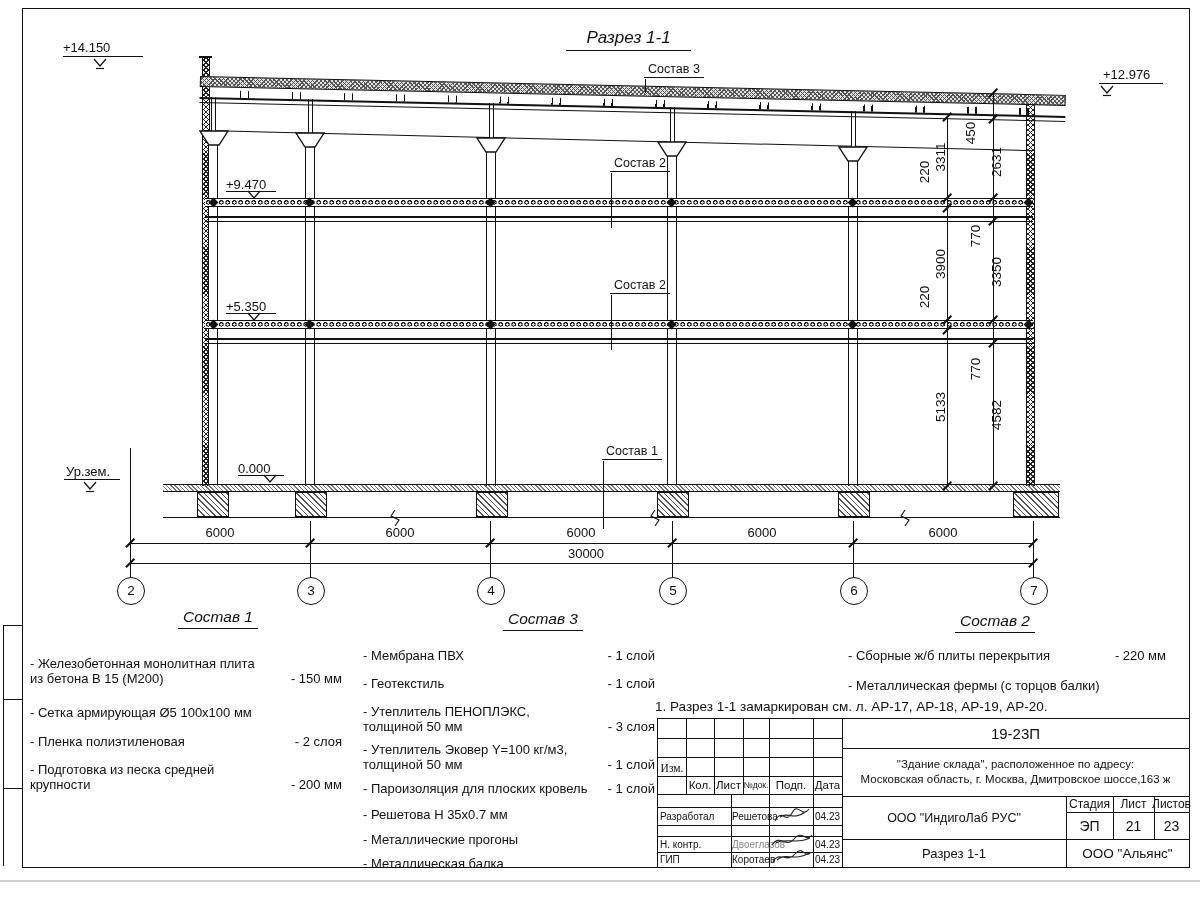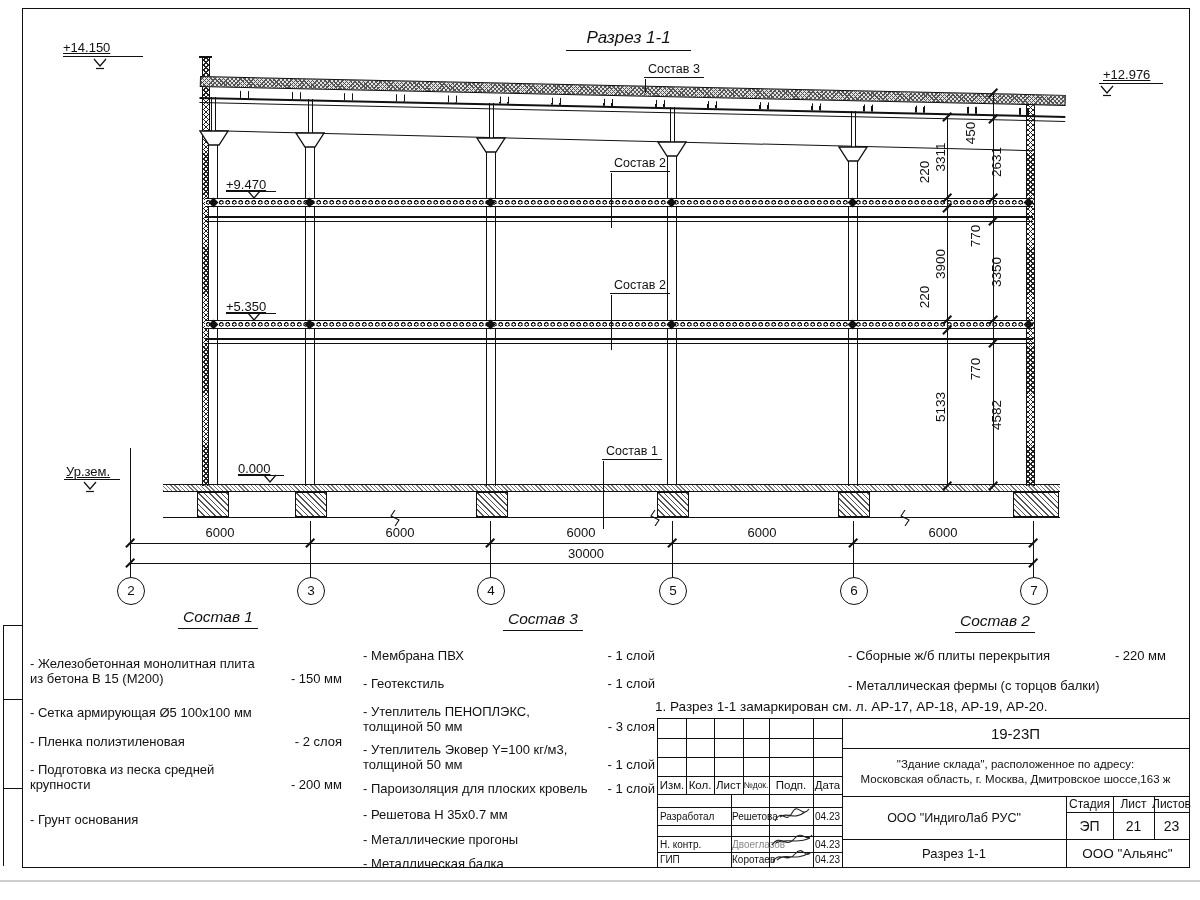--- a/index.html
+++ b/index.html
@@ -33,21 +33,21 @@
         background-image:repeating-linear-gradient(45deg,#777 0 1px,transparent 1px 3px);}
   .diamond{position:absolute;width:7px;height:7px;background:#111;transform:rotate(45deg);z-index:4;}
   .bubble{position:absolute;width:26px;height:26px;border:1.2px solid #111;border-radius:50%;
         text-align:center;line-height:26px;font-size:13.5px;background:#fff;z-index:5;}
   .sec-title{position:absolute;font-style:italic;font-size:15.5px;border-bottom:1px solid #111;padding:0 5px 2px;white-space:nowrap;}
   .leg-row{position:absolute;display:flex;justify-content:space-between;align-items:flex-end;font-size:13px;line-height:15px;}
   .leg-name{white-space:pre-line;}
   .leg-val{white-space:nowrap;margin-left:6px;}
   .cell{position:absolute;box-sizing:border-box;display:flex;align-items:center;justify-content:center;text-align:center;}
   #tblock .hl,#tblock .vl{background:#111;}
-  .elev{position:absolute;font-size:13px;white-space:nowrap;text-decoration:underline;}
+  .elev{position:absolute;font-size:13px;white-space:nowrap;}
   .callout{position:absolute;font-size:12.5px;white-space:nowrap;border-bottom:1px solid #111;padding:0 4px 1px;z-index:6;}
   svg{display:block;}
 </style>
 </head>
 <body>
 
 <div id="sheet">
 
   <div class="abs" style="left:22px;top:8px;width:1166px;height:858px;border:1.6px solid #111;"></div>
   <div class="abs" style="left:0;top:880px;width:1200px;height:2px;background:#cfcfcf;"></div>
@@ -276,24 +276,20 @@
       <span class="leg-val"></span>
     </div>
   <div class="leg-row" style="left:30px;top:734px;width:312px;">
       <span class="leg-name">- Пленка полиэтиленовая</span>
       <span class="leg-val">-  2 слоя</span>
     </div>
   <div class="leg-row" style="left:30px;top:762px;width:312px;">
       <span class="leg-name">- Подготовка из песка средней
 крупности</span>
       <span class="leg-val">- 200 мм</span>
-    </div>
-  <div class="leg-row" style="left:30px;top:812px;width:312px;">
-      <span class="leg-name">- Грунт основания</span>
-      <span class="leg-val"></span>
     </div>
 
   <div class="sec-title" style="left:503px;top:610px;"><span>Состав 3</span></div>
   <div class="leg-row" style="left:363px;top:648px;width:292px;">
       <span class="leg-name">- Мембрана ПВХ</span>
       <span class="leg-val">- 1 слой</span>
     </div>
   <div class="leg-row" style="left:363px;top:676px;width:292px;">
       <span class="leg-name">- Геотекстиль</span>
       <span class="leg-val">- 1 слой</span>
@@ -357,21 +353,21 @@
 
     <div class="hl" style="left:184px;top:29px;width:347px;"></div>
     <div class="hl" style="left:184px;top:77px;width:347px;"></div>
     <div class="vl" style="left:408px;top:77px;height:71px;"></div>
     <div class="hl" style="left:408px;top:93px;width:123px;"></div>
     <div class="hl" style="left:408px;top:120px;width:123px;"></div>
     <div class="hl" style="left:184px;top:120px;width:224px;"></div>
     <div class="vl" style="left:455px;top:77px;height:43px;"></div>
     <div class="vl" style="left:496px;top:77px;height:43px;"></div>
 
-    <div class="cell" style="left:0;top:57px;width:28px;height:18px;font-size:11.5px;">Изм.</div>
+    <div class="cell" style="left:0;top:40px;width:28px;height:18px;font-size:11.5px;font-family:Liberation Serif, serif;">Изм.</div>
     <div class="cell" style="left:28px;top:57px;width:28px;height:18px;font-size:11.5px;">Кол.</div>
     <div class="cell" style="left:56px;top:57px;width:29px;height:18px;font-size:11.5px;">Лист</div>
     <div class="cell" style="left:85px;top:57px;width:26px;height:18px;font-size:8.5px;">№док.</div>
     <div class="cell" style="left:111px;top:57px;width:44px;height:18px;font-size:11.5px;">Подп.</div>
     <div class="cell" style="left:155px;top:57px;width:29px;height:18px;font-size:11.5px;">Дата</div>
 
     <div class="cell" style="left:2px;top:88px;width:70px;height:18px;font-size:10px;justify-content:flex-start;">Разработал</div>
     <div class="cell" style="left:74px;top:88px;width:37px;height:18px;font-size:10px;justify-content:flex-start;">Решетова</div>
     <div class="cell" style="left:155px;top:88px;width:29px;height:18px;font-size:10px;">04.23</div>
     <div class="cell" style="left:2px;top:117px;width:70px;height:16px;font-size:10px;justify-content:flex-start;">Н. контр.</div>

